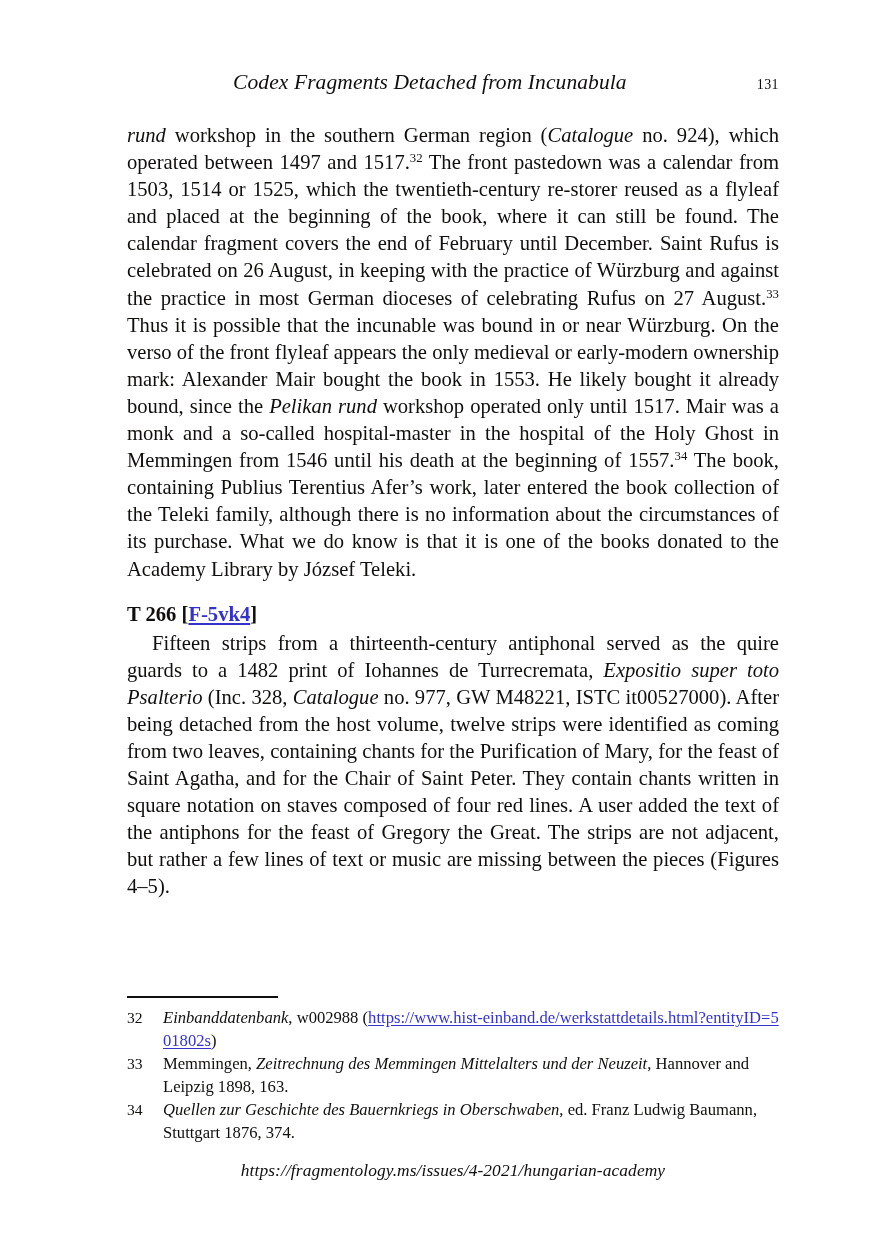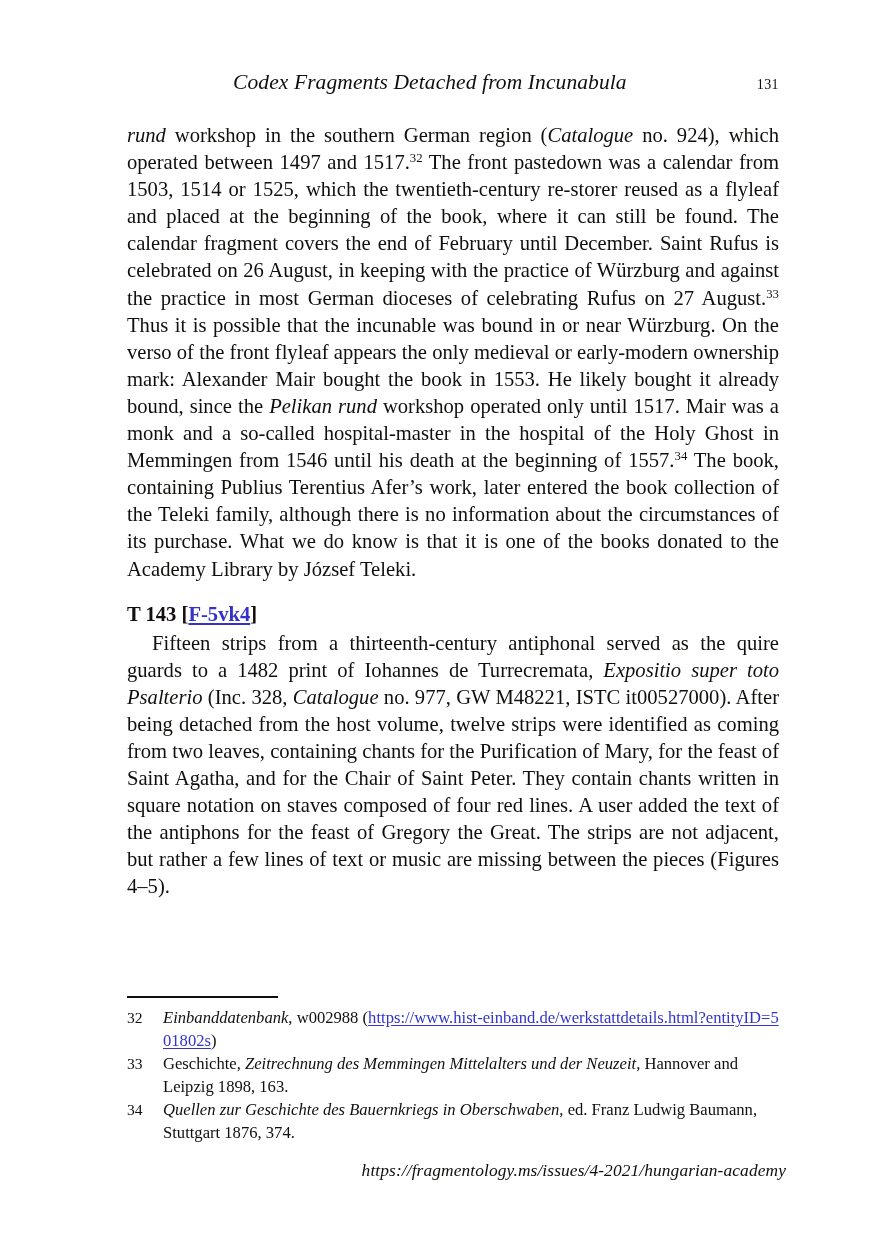--- a/index.html
+++ b/index.html
@@ -120,59 +120,59 @@
     top: 0;
     width: 28px;
     font-size: 15.6px;
     font-variant-numeric: oldstyle-nums;
   }
   .footnote a.link { word-break: break-all; }
 
   
   .footer {
     position: absolute;
-    left: 134px;
+    left: 127px;
     top: 1160px;
     width: 652px;
-    text-align: right;
+    text-align: center;
     font-style: italic;
     font-size: 17.4px;
     font-variant-numeric: oldstyle-nums;
     letter-spacing: 0.1px;
   }
 </style>
 </head>
 <body>
 
 <div class="page">
 
   <div class="running-head">
     <span class="running-head-title">Codex Fragments Detached from Incunabula</span>
     <span class="running-head-folio">131</span>
   </div>
 
   <div class="textblock">
 
     <p class="body"><i>rund</i><span> workshop in the southern German region (</span><i>Catalogue</i><span> no. 924), which operated between 1497 and 1517.</span><sup class="fn">32</sup><span> The front pastedown was a calendar from 1503, 1514 or 1525, which the twentieth-century re-storer reused as a flyleaf and placed at the beginning of the book, where it can still be found. The calendar fragment covers the end of February until December. Saint Rufus is celebrated on 26 August, in keeping with the practice of Würzburg and against the practice in most German dioceses of celebrating Rufus on 27 August.</span><sup class="fn">33</sup><span> Thus it is possible that the incunable was bound in or near Würzburg. On the verso of the front flyleaf appears the only medieval or early-modern ownership mark: Alexander Mair bought the book in 1553. He likely bought it already bound, since the </span><i>Pelikan rund</i><span> workshop operated only until 1517. Mair was a monk and a so-called hospital-master in the hospital of the Holy Ghost in Memmingen from 1546 until his death at the beginning of 1557.</span><sup class="fn">34</sup><span> The book, containing Publius Terentius Afer’s work, later entered the book collection of the Teleki family, although there is no information about the circumstances of its purchase. What we do know is that it is one of the books donated to the Academy Library by József Teleki.</span></p>
 
-    <p class="section-heading"><span>T 143 </span><span class="brackets">[</span><a class="link" href="#">F-5vk4</a><span class="brackets">]</span></p>
+    <p class="section-heading"><span>T 266 </span><span class="brackets">[</span><a class="link" href="#">F-5vk4</a><span class="brackets">]</span></p>
 
     <p class="body indent"><span>Fifteen strips from a thirteenth-century antiphonal served as the quire guards to a 1482 print of Iohannes de Turrecremata, </span><i>Expositio super toto Psalterio</i><span> (Inc. 328, </span><i>Catalogue</i><span> no. 977, GW M48221, ISTC it00527000). After being detached from the host volume, twelve strips were identified as coming from two leaves, containing chants for the Purification of Mary, for the feast of Saint Agatha, and for the Chair of Saint Peter. They contain chants written in square notation on staves composed of four red lines. A user added the text of the antiphons for the feast of Gregory the Great. The strips are not adjacent, but rather a few lines of text or music are missing between the pieces (Figures 4–5).</span></p>
 
   </div>
 
   <div class="footnotes">
     <div class="footnote-rule"></div>
 
     <div class="footnote">
       <span class="fn-num">32</span><i>Einbanddatenbank</i><span>, w002988 (</span><a class="link" href="#">https://www.hist-einband.de/werkstattdetails.html?entityID=501802s</a><span>)</span>
     </div>
 
     <div class="footnote">
-      <span class="fn-num">33</span><span>Geschichte, </span><i>Zeitrechnung des Memmingen Mittelalters und der Neuzeit</i><span>, Hannover and Leipzig 1898, 163.</span>
+      <span class="fn-num">33</span><span>Memmingen, </span><i>Zeitrechnung des Memmingen Mittelalters und der Neuzeit</i><span>, Hannover and Leipzig 1898, 163.</span>
     </div>
 
     <div class="footnote">
       <span class="fn-num">34</span><i>Quellen zur Geschichte des Bauernkriegs in Oberschwaben</i><span>, ed. Franz Ludwig Baumann, Stuttgart 1876, 374.</span>
     </div>
   </div>
 
   <div class="footer">
     <span>https://fragmentology.ms/issues/4-2021/hungarian-academy</span>
   </div>

